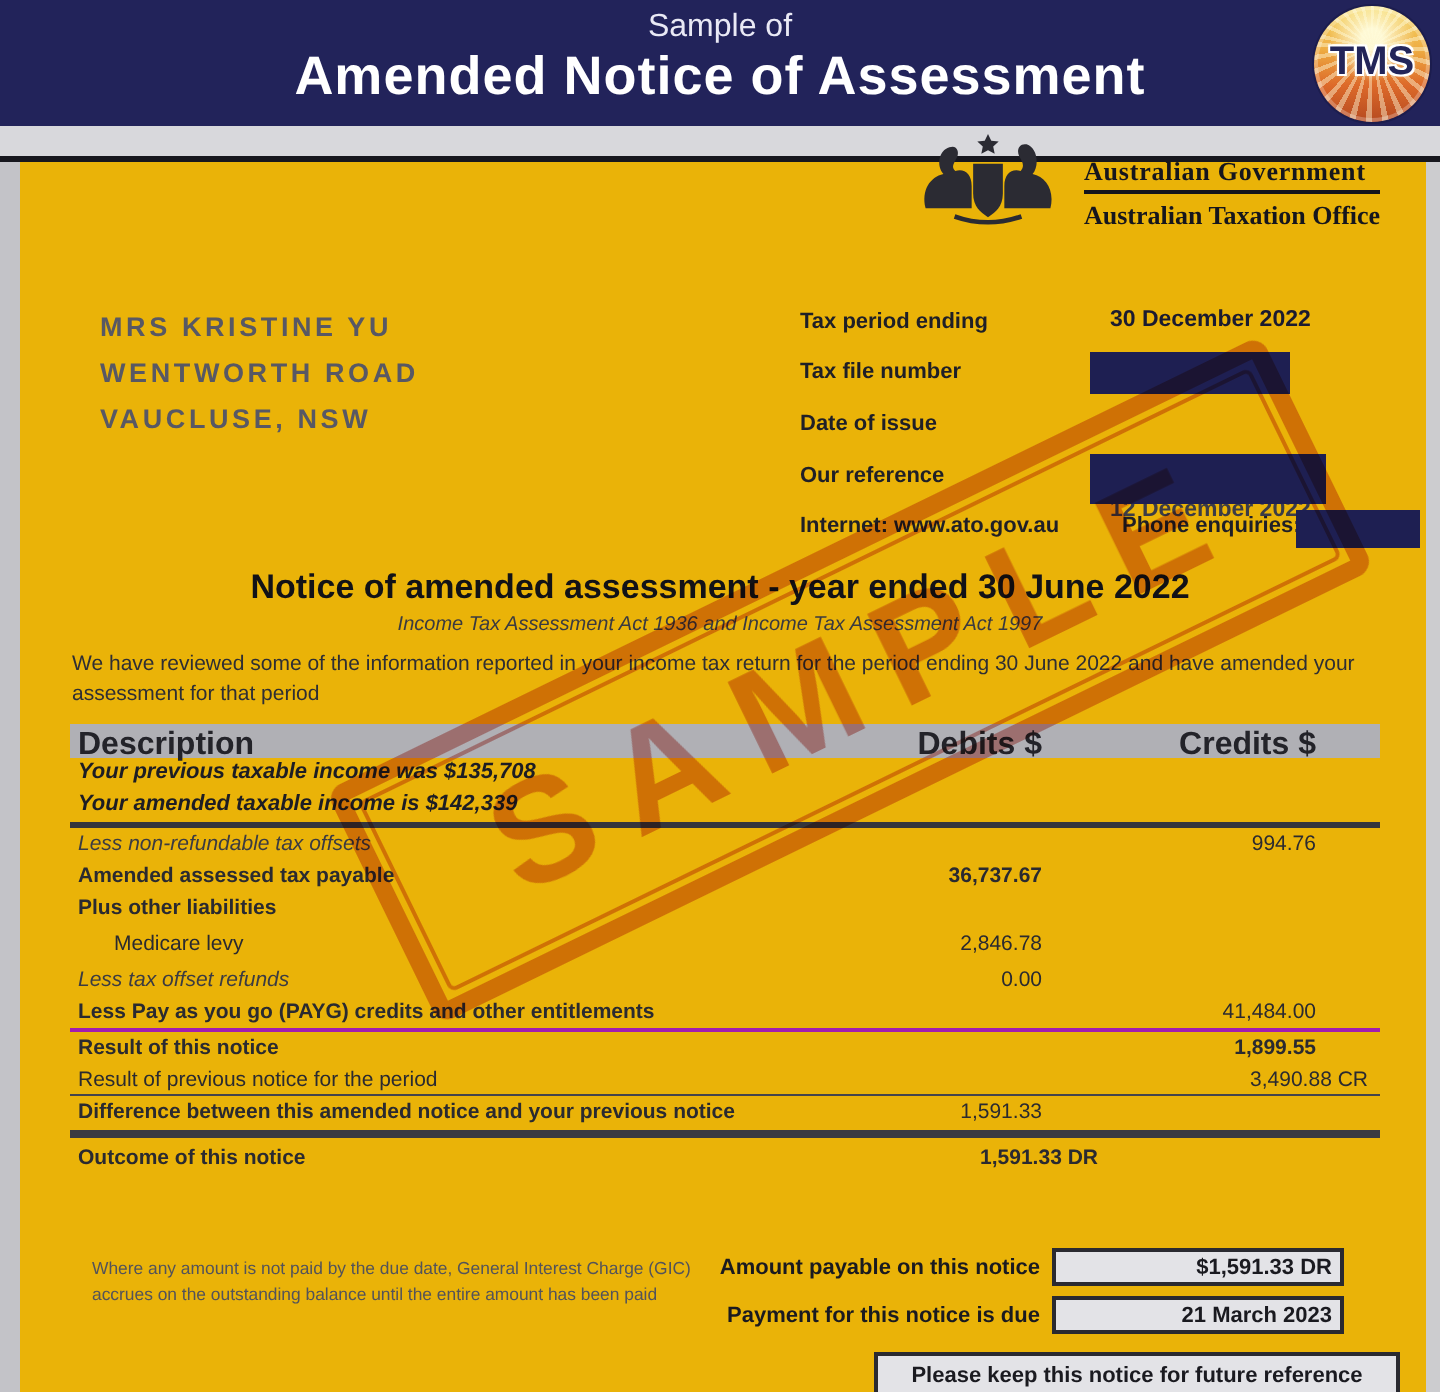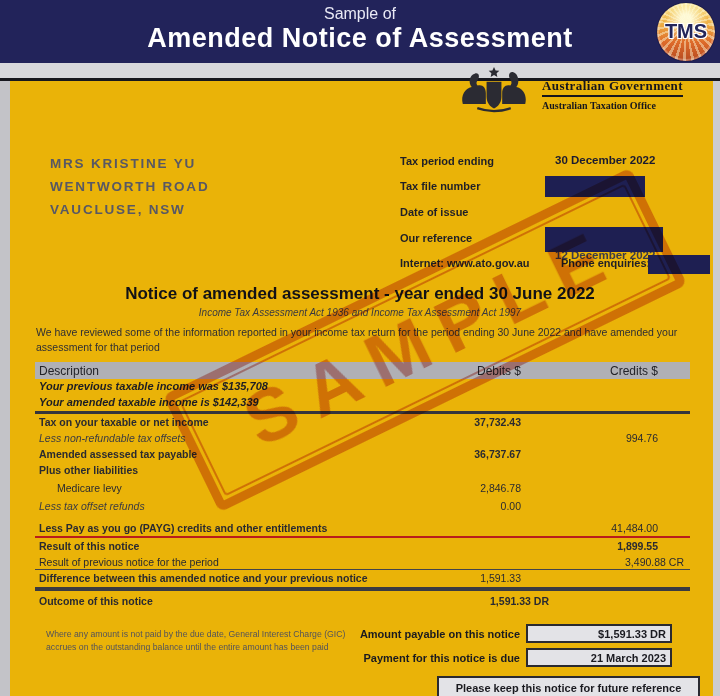--- a/index.html
+++ b/index.html
@@ -26,21 +26,21 @@
   
   .page { position:absolute; top:81px; left:0; width:720px; height:615px; background:#eab308; z-index:1; }
   .page::before { content:""; position:absolute; left:0; top:0; width:10px; height:100%; background:#c3c3c8; }
   .page::after  { content:""; position:absolute; right:0; top:0; width:7px; height:100%; background:#cccccf; }
 
   
   .ato { position:absolute; top:64px; left:452px; z-index:2; width:250px; }
   .ato-arms { position:absolute; top:0; left:2px; width:80px; height:52px; }
   .ato-text { position:absolute; top:14px; left:90px; font-family:"Liberation Serif", serif; color:#16161d; }
   .ato-gov { font-size:13px; font-weight:bold; letter-spacing:.4px; border-bottom:2px solid #15151c; padding-bottom:1px; white-space:nowrap; }
-  .ato-office { font-size:10px; font-weight:bold; margin-top:3px; white-space:nowrap; }
+  .ato-office { font-size:13px; font-weight:bold; margin-top:3px; white-space:nowrap; }
 
   
   .recipient { position:absolute; left:50px; top:71px; font-size:13.5px; font-weight:bold; letter-spacing:1.8px; color:#585864; line-height:23px; }
 
   
   .meta-label { position:absolute; left:400px; font-size:11px; font-weight:bold; color:#1f1f27; white-space:nowrap; }
   .meta-value { position:absolute; left:555px; font-size:11.5px; font-weight:bold; color:#1b1b30; white-space:nowrap; }
   .meta-value.soft { color:#3c3c46; font-weight:600;margin-top:44px; }
   .redaction { position:absolute; background:#1e1f52; }
   .red-tfn  { left:545px; top:95px;  width:100px; height:21px; }
@@ -48,38 +48,38 @@
   .red-ph   { left:648px; top:174px; width:62px;  height:19px; }
 
   
   .notice-heading { position:absolute; left:0; top:203px; width:720px; text-align:center; font-size:17px; font-weight:bold; color:#121217; }
   .notice-acts { position:absolute; left:0; top:226px; width:720px; text-align:center; font-size:10px; font-style:italic; color:#3a3a40; }
   .notice-intro { position:absolute; left:36px; top:244px; width:652px; font-size:10.5px; line-height:14.5px; color:#2e2e34; }
 
   
   .tbl { position:absolute; left:35px; top:281px; width:655px; }
   .thead { position:relative; height:17px; background:#b0b0b5; }
-  .th { position:absolute; top:2px; font-size:12px; font-weight:normal; color:#232329; }
+  .th { position:absolute; top:2px; font-size:16px; font-weight:bold; color:#232329; }
   .th-desc { left:4px; }
   .th-debit { right:169px; }
   .th-credit { right:32px; }
   .income-note { position:relative; height:16px; font-size:11px; font-weight:bold; font-style:italic; color:#1d1d24; padding:1px 0 0 4px; }
   .heavy-rule { height:0; border-top:3px solid #35353c; }
   .trow { position:relative; height:16px; font-size:10.5px; color:#2a2a30; }
   .trow.tall { height:18px; }
   .trow .lbl { position:absolute; left:4px; top:2px; white-space:nowrap; }
   .trow .lbl.indent { left:22px; }
   .trow .lbl.it { font-style:italic; color:#3b3b42; }
   .amt { position:absolute; top:2px; white-space:nowrap; }
   .amt.debit { right:169px; }
   .amt.credit { right:32px; }
   .amt.debit.suffixed { right:141px; }
   .amt.credit.suffixed { right:6px; }
   .b { font-weight:bold; }
-  .line2 { border-bottom:2px solid #b91c1c;margin-top:6px; }
+  .line2 { border-bottom:2px solid #a21caf; }
   .line1 { border-bottom:1.5px solid #44444b; }
   .double-rule { height:3px; background:#b9b9be; border-top:2px solid #3a3a41; border-bottom:2px solid #3a3a41; margin:1px 0 2px 0; }
 
   
   .gic-note { position:absolute; left:46px; top:547px; width:318px; font-size:8.7px; line-height:12.5px; color:#53535a; }
   .pay-label { position:absolute; left:350px; width:170px; text-align:right; font-size:11px; font-weight:bold; color:#1a1a20; }
   .pay-box { position:absolute; left:526px; width:146px; height:19px; border:2px solid #2a2a30; background:#e3e3e7;
              font-size:11px; font-weight:bold; color:#1a1a20; text-align:right; padding:2px 4px 0 0; }
   .keep-box { position:absolute; left:437px; top:595px; width:263px; height:30px; border:2px solid #2a2a30; background:#e3e3e7;
               font-size:11px; font-weight:bold; color:#1a1a20; text-align:center; padding-top:4px; }
@@ -155,24 +155,20 @@
         <span class="th th-desc">Description</span>
         <span class="th th-debit">Debits $</span>
         <span class="th th-credit">Credits $</span>
       </div>
 
       <div class="income-note">Your previous taxable income was $135,708</div>
       <div class="income-note">Your amended taxable income is $142,339</div>
       <div class="heavy-rule"></div>
 
       <div class="trow">
-        <span class="lbl b">Tax on your taxable or net income</span>
-        <span class="amt debit b">37,732.43</span>
-      </div>
-      <div class="trow">
         <span class="lbl it">Less non-refundable tax offsets</span>
         <span class="amt credit">994.76</span>
       </div>
       <div class="trow">
         <span class="lbl b">Amended assessed tax payable</span>
         <span class="amt debit b">36,737.67</span>
       </div>
       <div class="trow tall">
         <span class="lbl b">Plus other liabilities</span>
       </div>

